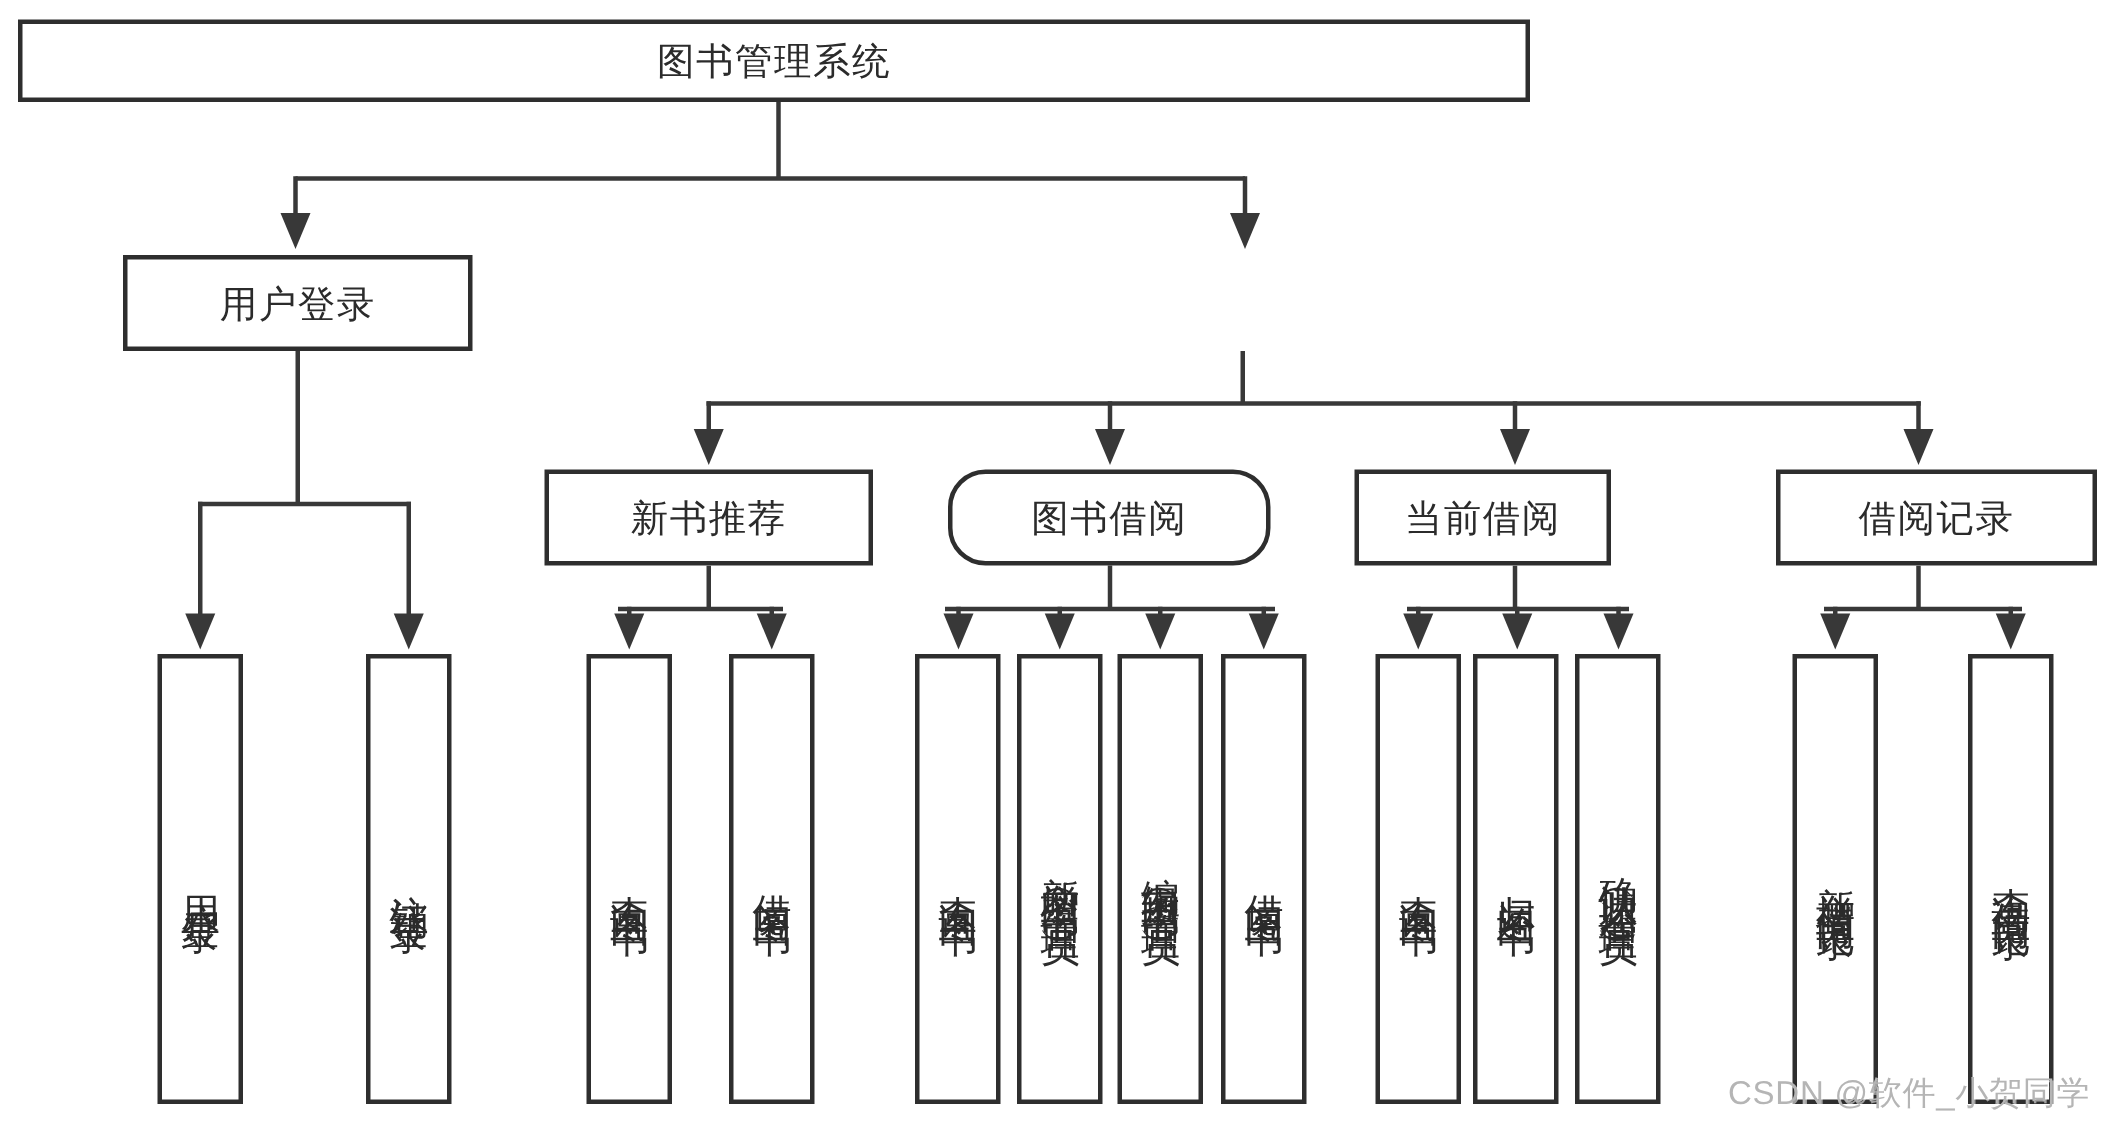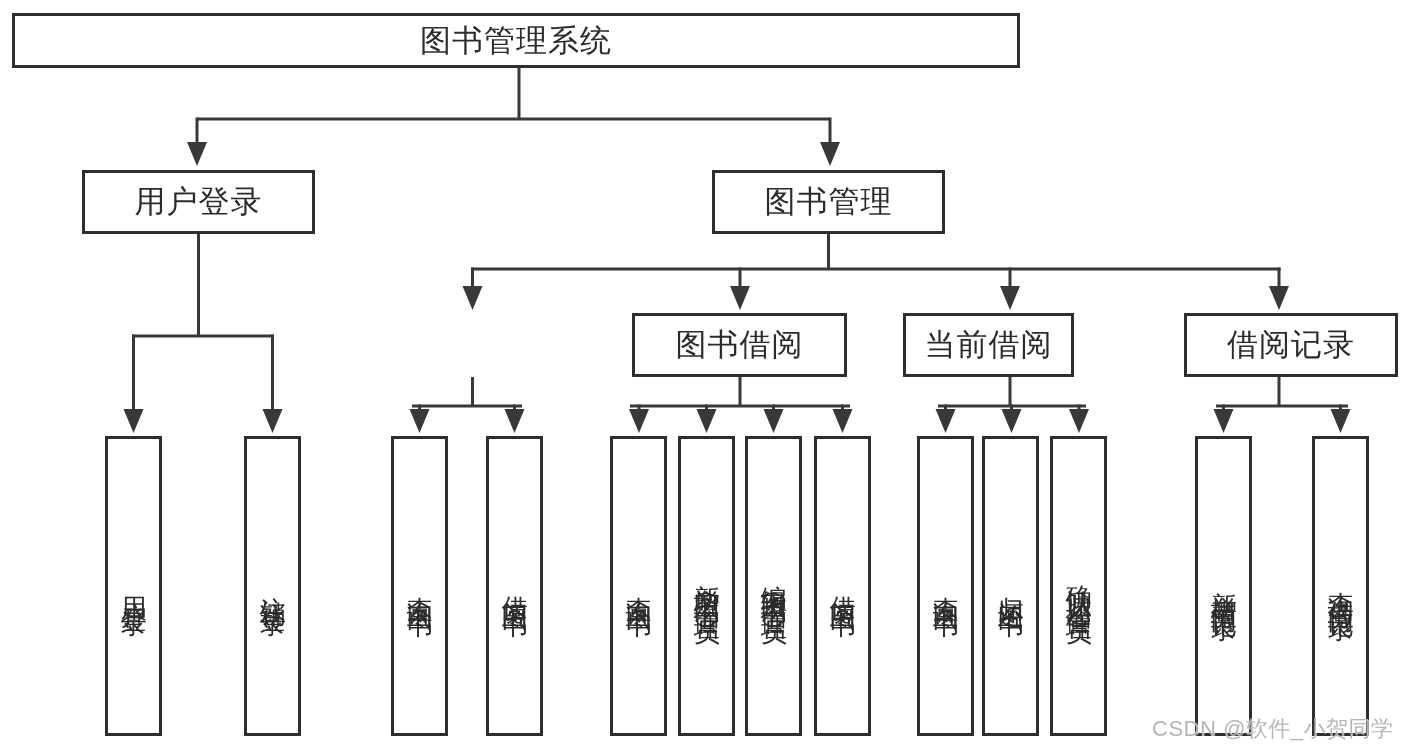--- a/index.html
+++ b/index.html
@@ -24,21 +24,21 @@
     position: absolute;
     box-sizing: border-box;
     border: 3px solid #2e2e2e;
     background: #ffffff;
     display: flex;
     align-items: center;
     justify-content: center;
     color: #2b2b2b;
   }
   .hbox {
-    font-size: 31px;
+    font-size: 25px;
     letter-spacing: 1px;
     white-space: nowrap;
   }
   .vbox {
     width: 57px;
     height: 300px;
     top: 436px;
   }
   .vtext {
     writing-mode: vertical-rl;
@@ -130,25 +130,25 @@
     <polygon class="head" points="1330.5,409 1350.5,409 1340.5,433"></polygon>
   </svg>
 
   <div class="node hbox" style="left:12px; top:13px; width:1008px; height:55px;">
     <span>图书管理系统</span>
   </div>
 
   <div class="node hbox" style="left:82px; top:170px; width:233px; height:64px;">
     <span>用户登录</span>
   </div>
-  <div class="node hbox" style="left:712px; top:170px; width:233px; height:64px;">
-    <span>图书管理</span>
-  </div>
-
-  <div class="node hbox" style="left:632px; top:313px; width:215px; height:64px;">
+
+  <div class="node hbox" style="left:363px; top:313px; width:219px; height:64px;">
+    <span>新书推荐</span>
+  </div>
+  <div class="node hbox" style="left:632px; top:313px; width:215px; height:64px;border-radius:25px;">
     <span>图书借阅</span>
   </div>
   <div class="node hbox" style="left:903px; top:313px; width:171px; height:64px;">
     <span>当前借阅</span>
   </div>
   <div class="node hbox" style="left:1172px; top:313px; width:214px; height:64px;margin-left:12px;">
     <span>借阅记录</span>
   </div>
 
   <div class="node vbox" style="left:105px;">

